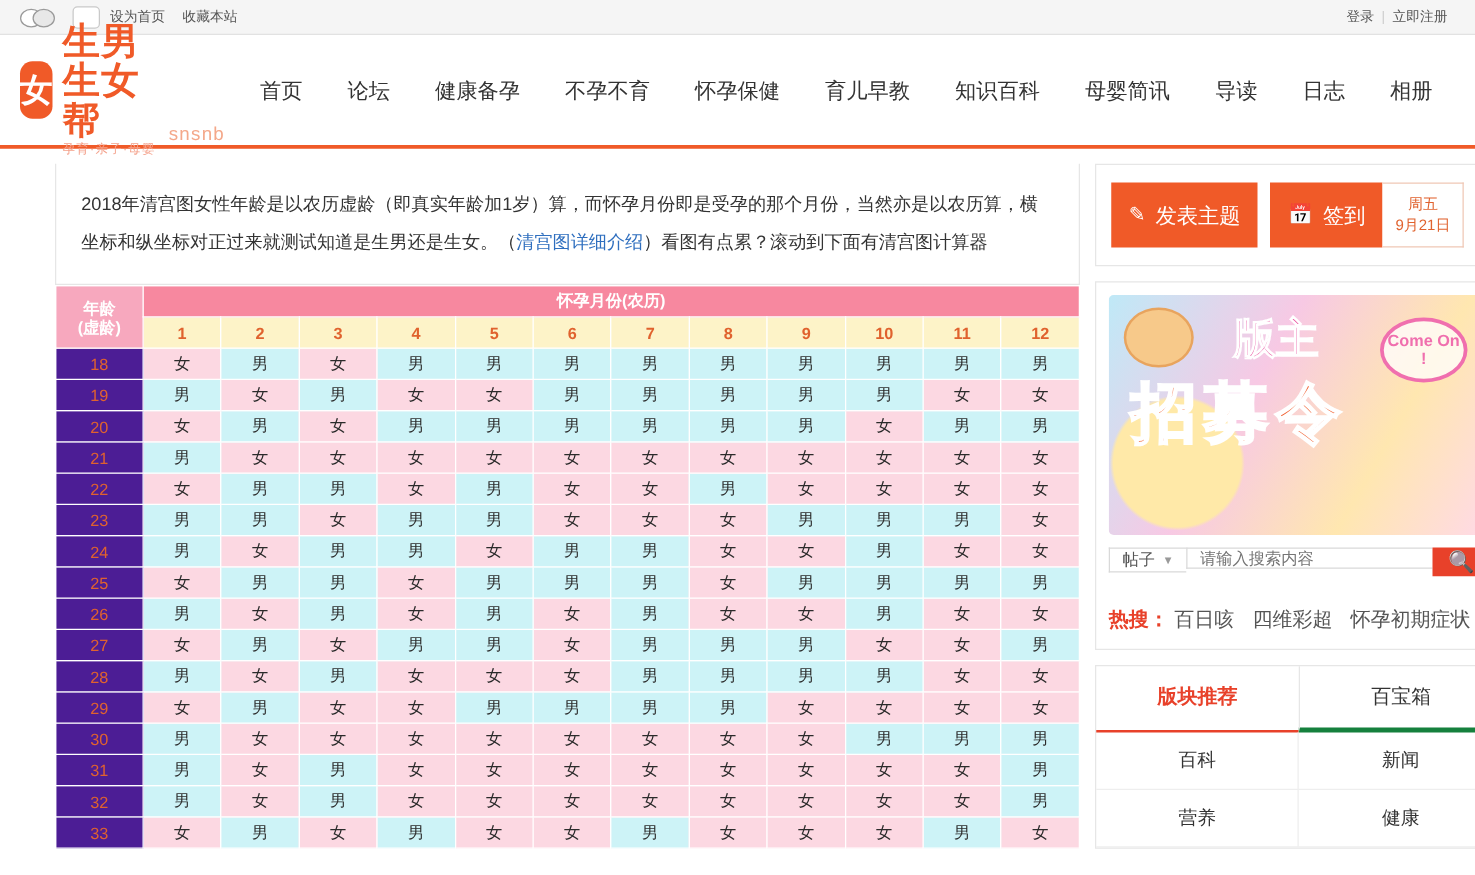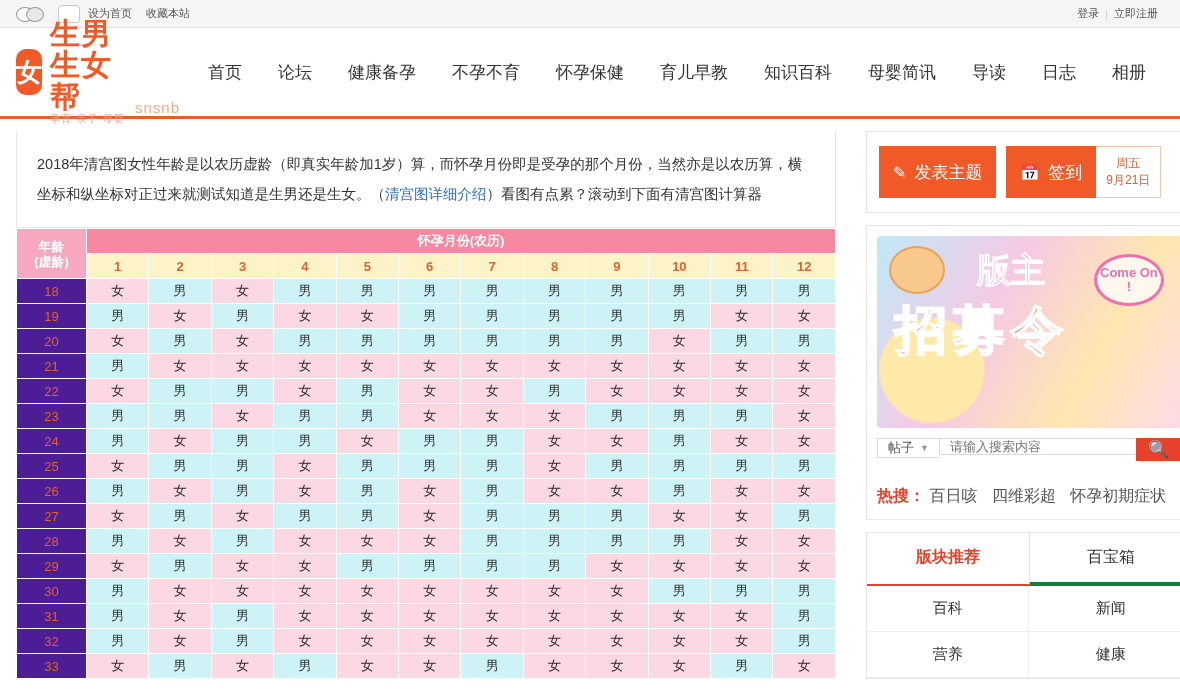--- a/index.html
+++ b/index.html
@@ -90,21 +90,22 @@
     text-decoration: none;
     font-size: 17px;
     padding: 0 18px;
     white-space: nowrap;
   }
 
   
   .wrap {
     display: flex;
     padding: 12px 24px 0 16px;
-    gap: 30px;
+    gap: 12px;
+    margin-left: 28px;
   }
   .main { width: 820px; }
   .side { width: 330px; }
 
   .notice {
     background: #fff;
     border: 1px solid #e6e6e6;
     border-top: none;
     padding: 18px 20px;
     line-height: 30px;

